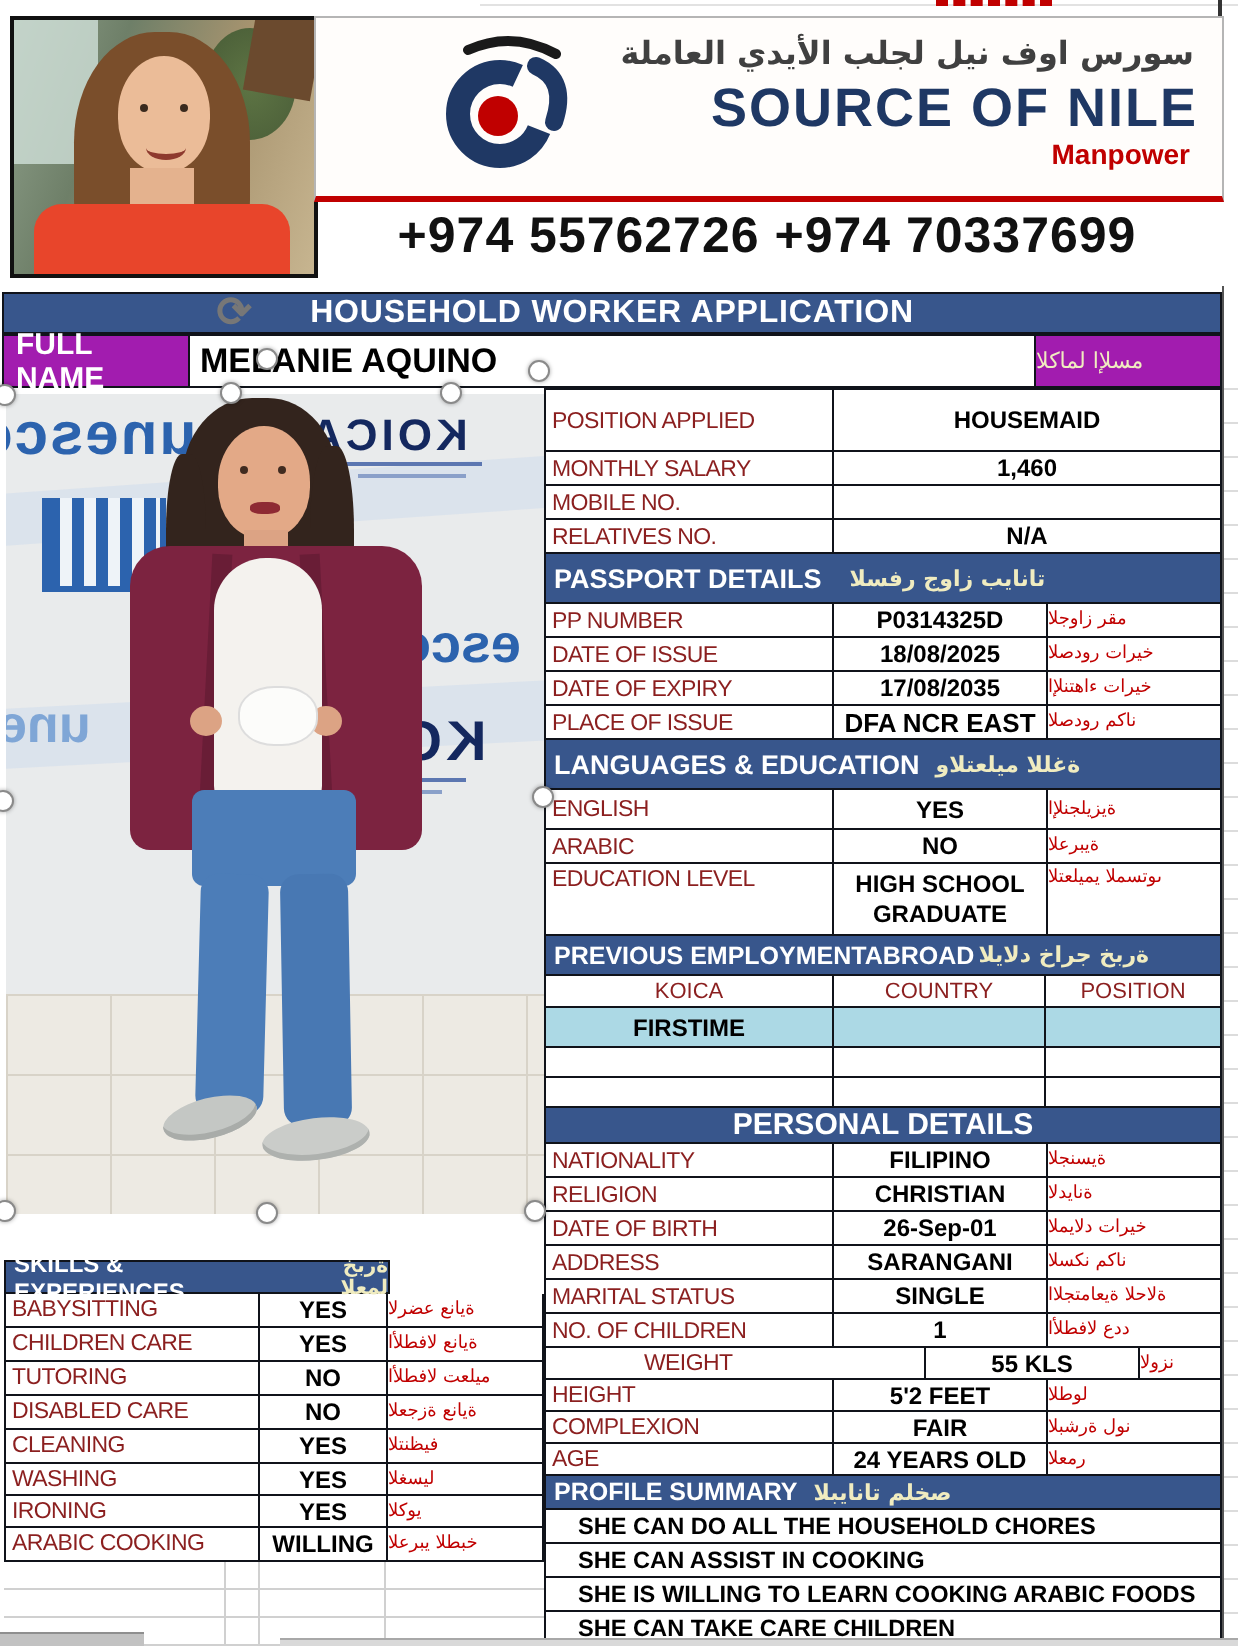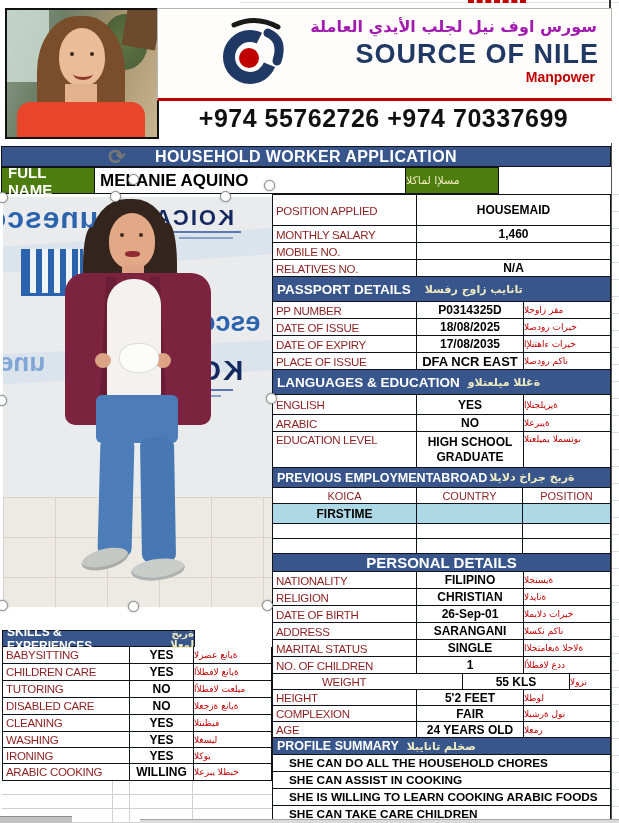--- a/index.html
+++ b/index.html
@@ -7,31 +7,31 @@
   #page{position:relative;width:619px;height:823px;background:#fff;overflow:hidden;}
   .abs{position:absolute;}
   .ar{font-family:"DejaVu Sans",sans-serif;direction:rtl;unicode-bidi:plaintext;}
 
   
   #headshot{left:5px;top:8px;width:150px;height:127px;border:2px solid #111;overflow:hidden;
     background:linear-gradient(110deg,#8fa08b 0%,#6e7f68 30%,#a8946f 62%,#c7b590 100%);}
   #logo-box{left:157px;top:8px;width:453px;height:89px;border:1px solid #b5b5b5;border-bottom:3px solid #c00000;background:#fffdfb;}
   #phones{left:157px;top:99px;width:453px;height:38px;display:flex;align-items:center;justify-content:center;
     font-weight:bold;font-size:25px;letter-spacing:.5px;color:#111;}
-  #brand-ar{position:absolute;right:14px;top:8px;font-size:16px;font-weight:bold;color:#a21caf;}
+  #brand-ar{position:absolute;right:14px;top:8px;font-size:16px;font-weight:bold;color:#404040;}
   #brand-name{position:absolute;right:12px;top:30px;font-size:27px;font-weight:bold;color:#1f3864;letter-spacing:1px;}
   #brand-sub{position:absolute;right:16px;top:60px;font-size:14px;font-weight:bold;color:#c00000;}
   #top-dashes{left:468px;top:0;width:58px;height:0;border-top:3px dashed #c00000;}
   #top-line1{left:240px;top:2px;width:379px;height:1px;background:#e2e2e2;}
   #top-tick{left:609px;top:0;width:2px;height:8px;background:#333;}
 
   
   #title-bar{left:1px;top:146px;width:610px;height:21px;background:#38568c;border:1px solid #10131a;
     display:flex;align-items:center;justify-content:center;color:#fff;font-weight:bold;font-size:16px;letter-spacing:.4px;box-sizing:border-box;}
-  #fullname-row{left:1px;top:167px;width:498px;height:27px;display:flex;box-sizing:border-box;border:1px solid #10131a;background:#4d7c0f;}
+  #fullname-row{left:1px;top:167px;width:610px;height:27px;display:flex;box-sizing:border-box;border:1px solid #10131a;background:#a21caf;}
   #fullname-row .fl-label{width:92px;color:#fff;font-weight:bold;font-size:15px;display:flex;align-items:center;padding-left:6px;box-sizing:border-box;}
   #fullname-row .fl-value{flex:1;background:#fff;border:1px solid #10131a;border-top:none;border-bottom:none;
     display:flex;align-items:center;font-weight:bold;font-size:17px;color:#000;padding-left:5px;box-sizing:border-box;}
   #fullname-row .fl-ar{width:92px;color:#f0ecc0;font-size:11px;display:flex;align-items:center;justify-content:flex-end;padding-right:6px;box-sizing:border-box;}
 
   
   #right-col{left:272px;top:194px;width:339px;box-sizing:border-box;border-left:1px solid #10131a;border-right:1px solid #10131a;background:#fff;}
   .trow{display:flex;box-sizing:border-box;border-bottom:1px solid #10131a;background:#fff;}
   .c-lbl{color:#8b1f1f;font-size:11.5px;letter-spacing:-.3px;padding:1px 0 0 3px;box-sizing:border-box;border-right:1px solid #10131a;display:flex;align-items:center;}
   .c-val{font-weight:bold;font-size:12px;color:#000;display:flex;align-items:center;justify-content:center;text-align:center;box-sizing:border-box;}

